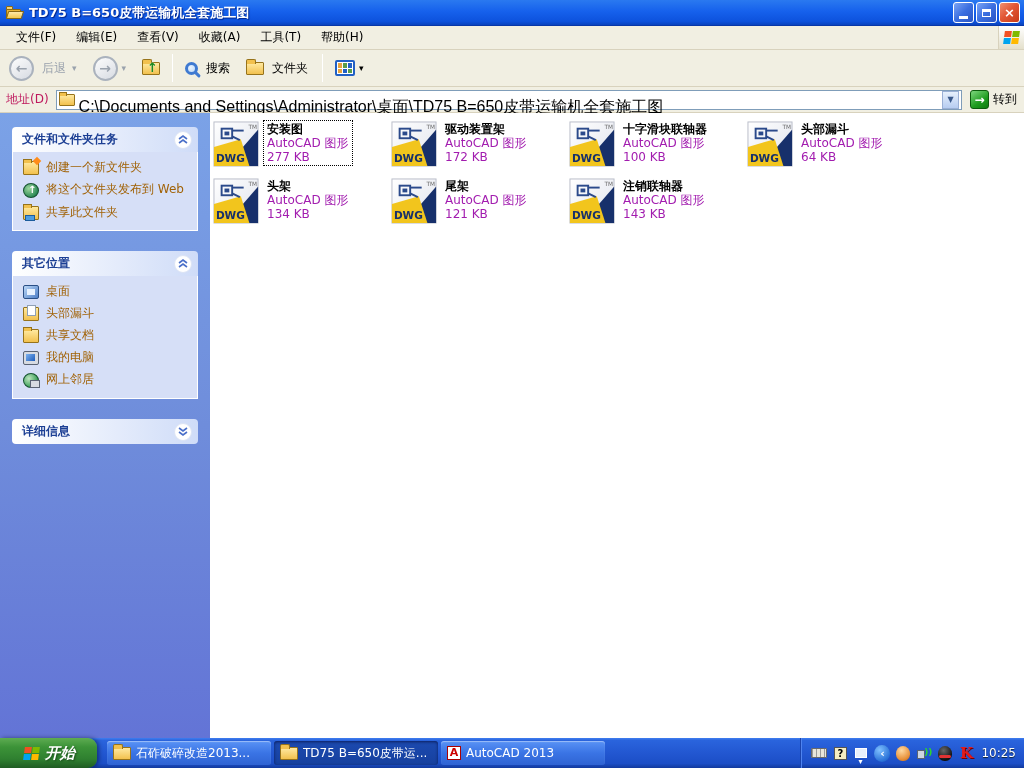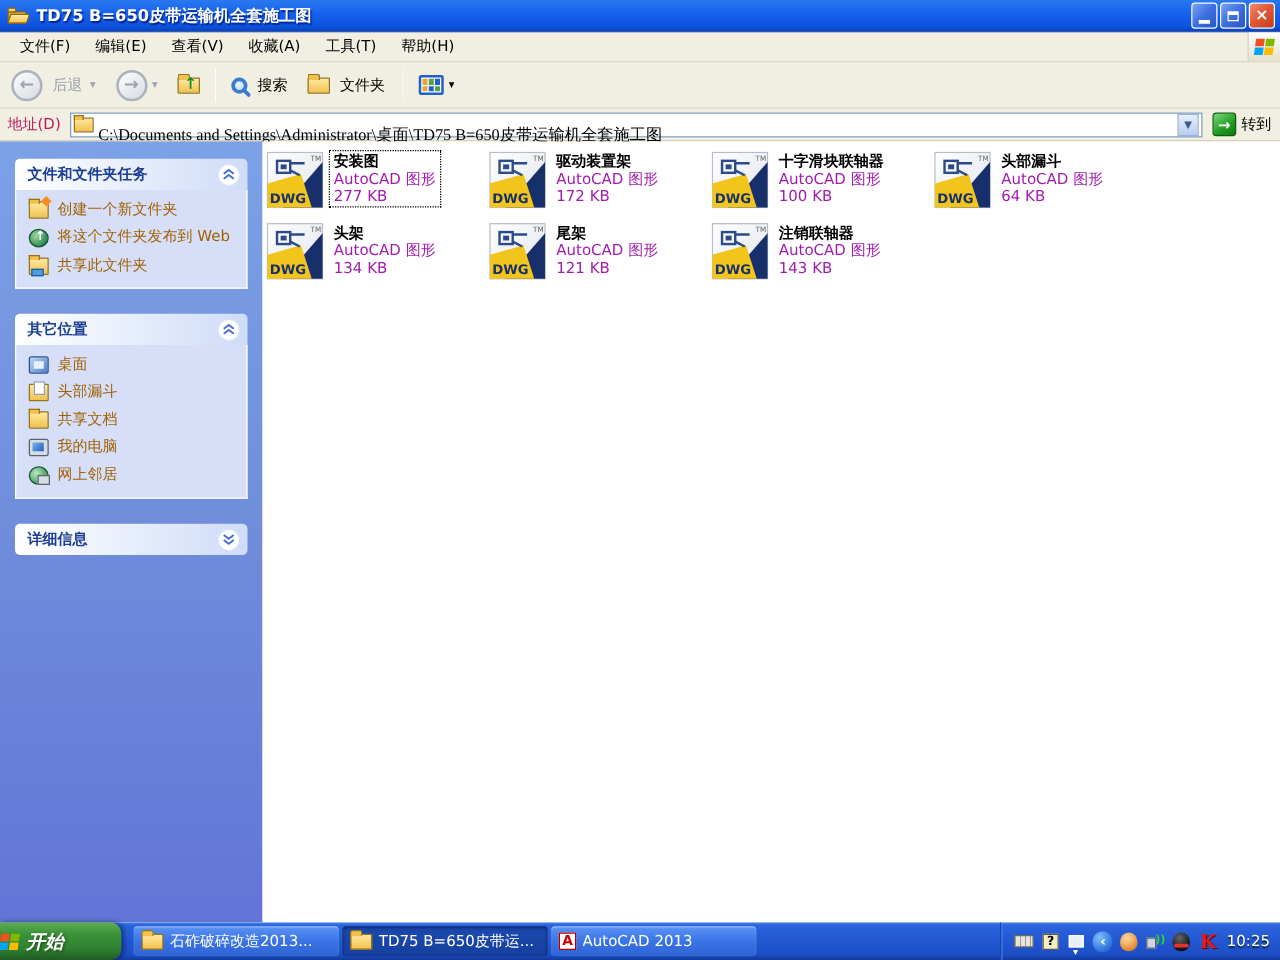--- a/index.html
+++ b/index.html
@@ -59,21 +59,21 @@
   .views-icon i:nth-child(1){background:#e8a33d;} .views-icon i:nth-child(2){background:#5a9e49;}
   .views-icon i:nth-child(3){background:#2160c5;} .views-icon i:nth-child(4){background:#e8a33d;}
   .views-icon i:nth-child(5){background:#2160c5;} .views-icon i:nth-child(6){background:#5a9e49;}
 
   
   .addressbar { height:26px; flex:0 0 26px; background:#f1efe2; border-bottom:1px solid #d8d2bd; display:flex; align-items:center; padding:0 3px; gap:4px; }
   .addr-label { color:#be185d; padding:0 3px; }
   .addr-input { flex:1; height:20px; background:#fff; border:1px solid #7f9db9; display:flex; align-items:center; padding:0 2px; }
   .addr-foldericon { flex:0 0 16px; width:16px; height:12px; background:linear-gradient(180deg,#ffe9a0,#f2c14e); border:1px solid #97731a; border-radius:1px; position:relative; margin-right:4px; }
   .addr-foldericon::before { content:""; position:absolute; left:-1px; top:-3px; width:6px; height:3px; background:#f2c14e; border:1px solid #97731a; border-bottom:none; }
-  .addr-text { font-family:Liberation Serif, serif; font-size:13px; white-space:nowrap; overflow:hidden; flex:1;margin-top:16px; }
+  .addr-text { font-family:Liberation Sans, sans-serif; font-size:16px; white-space:nowrap; overflow:hidden; flex:1;margin-top:16px; }
   .addr-drop { flex:0 0 17px; height:18px; background:linear-gradient(180deg,#e6f0fc,#b7cdf1); border:1px solid #9ab0d5; display:flex; align-items:center; justify-content:center; color:#3a5a8c; font-size:8px; cursor:pointer; }
   .go-btn { display:flex; align-items:center; gap:4px; padding:1px 4px; cursor:pointer; }
   .go-icon { width:19px; height:19px; border-radius:3px; background:linear-gradient(145deg,#7ed67e,#1f9c1f 60%,#0e7a0e); border:1px solid #0c5c0c; color:#fff; font-weight:bold; display:flex; align-items:center; justify-content:center; font-size:12px; }
 
   
   .main { flex:1; display:flex; overflow:hidden; }
   .sidebar { flex:0 0 210px; background:linear-gradient(180deg,#7ba2e7 0%,#6f8ddb 50%,#6374d6 100%); padding:14px 12px 0 12px; overflow:hidden; }
   .panel { margin-bottom:20px; border-radius:4px 4px 0 0; }
   .panel-header { height:25px; background:linear-gradient(90deg,#ffffff 0%,#cfdcf8 100%); border-radius:4px 4px 0 0; display:flex; align-items:center; justify-content:space-between; padding:0 6px 0 10px; cursor:pointer;gap:14px; }
   .panel-title { color:#1c3f94; font-weight:bold; font-size:12px; }
@@ -105,21 +105,21 @@
   .tile { display:flex; align-items:flex-start; cursor:pointer; }
   .dwg-icon { flex:0 0 46px; width:46px; height:46px; }
   .tile-text { margin-left:5px; padding:1px 3px; max-width:120px; }
   .tile-text.selected { outline:1px dotted #000; }
   .file-name { color:#000; line-height:14px; white-space:nowrap;font-weight:bold; }
   .file-meta { color:#a21caf; line-height:14px; white-space:nowrap; }
 
   
   .taskbar { height:30px; flex:0 0 30px; display:flex; align-items:stretch;
     background:linear-gradient(180deg,#3f7ef0 0%,#2a64dd 8%,#2257d1 50%,#1c4ec6 85%,#123a9d 100%); }
-  .start-btn { flex:0 0 97px; display:flex; align-items:center; gap:6px; padding-left:0;
+  .start-btn { flex:0 0 97px; display:flex; align-items:center; gap:6px; padding-left:24px;
     background:linear-gradient(180deg,#5eac52 0%,#3c9338 30%,#2f8030 70%,#1f5c22 100%);
     border-radius:0 9px 9px 0; box-shadow:2px 0 4px rgba(0,0,30,.45); cursor:pointer; }
   .start-label { color:#fff; font-size:15px; font-weight:bold; font-style:italic; text-shadow:1px 1px 2px #1a4d1a; }
   .tasks { display:flex; align-items:center; gap:3px; padding-left:10px; flex:1; }
   .task-btn { width:164px; height:24px; border-radius:3px; display:flex; align-items:center; gap:5px; padding:0 6px;
     background:linear-gradient(180deg,#5a93f5,#3a74e5 50%,#2f63d3); box-shadow:0 1px 1px rgba(255,255,255,.4) inset; color:#fff; cursor:pointer; }
   .task-btn.active { background:linear-gradient(180deg,#1c4ab0,#16409e); box-shadow:0 1px 3px rgba(0,0,40,.6) inset; }
   .task-btn .t-label { white-space:nowrap; overflow:hidden; text-overflow:clip; font-size:12px; }
   .acad-icon { flex:0 0 14px; width:14px; height:14px; background:#fff; border:1px solid #a00; color:#c00; font-weight:bold; font-size:11px; line-height:12px; text-align:center; }
   .tray { display:flex; align-items:center; gap:5px; padding:0 8px 0 10px; border-left:1px solid #1a44ad; box-shadow:1px 0 0 #4f83ef inset; }

